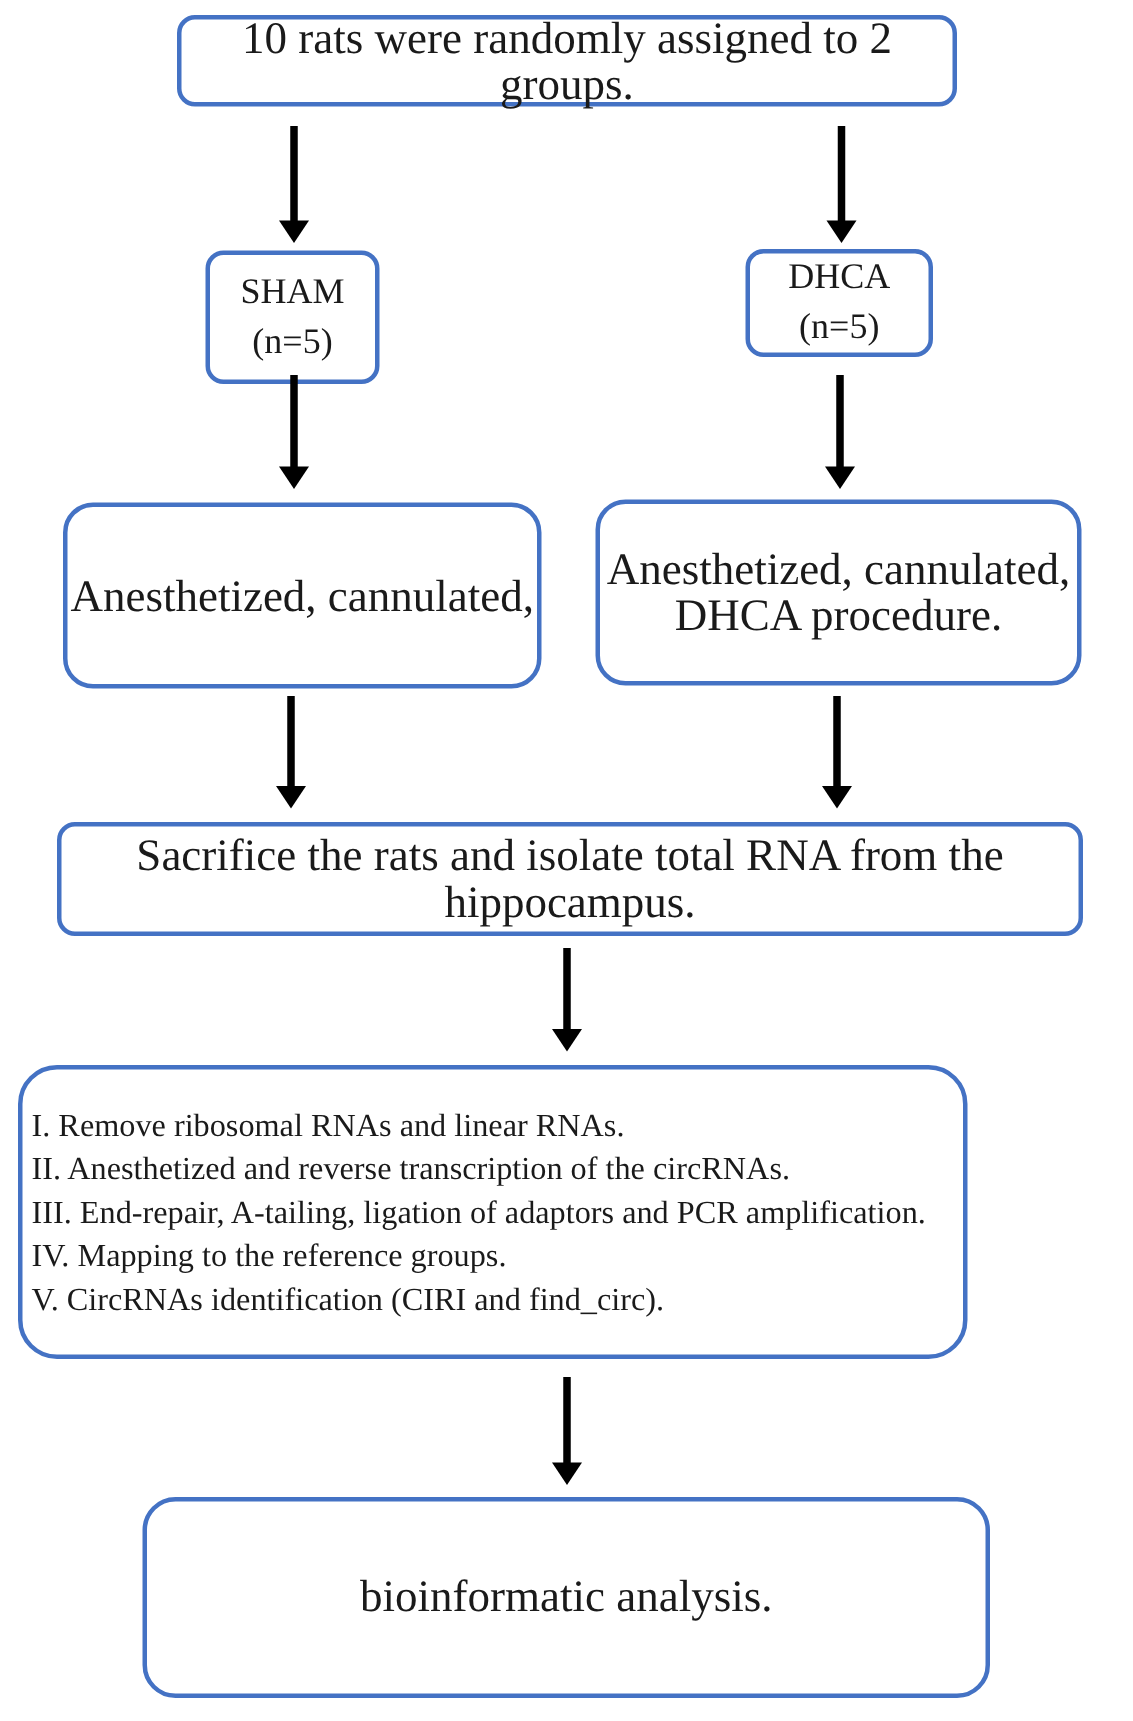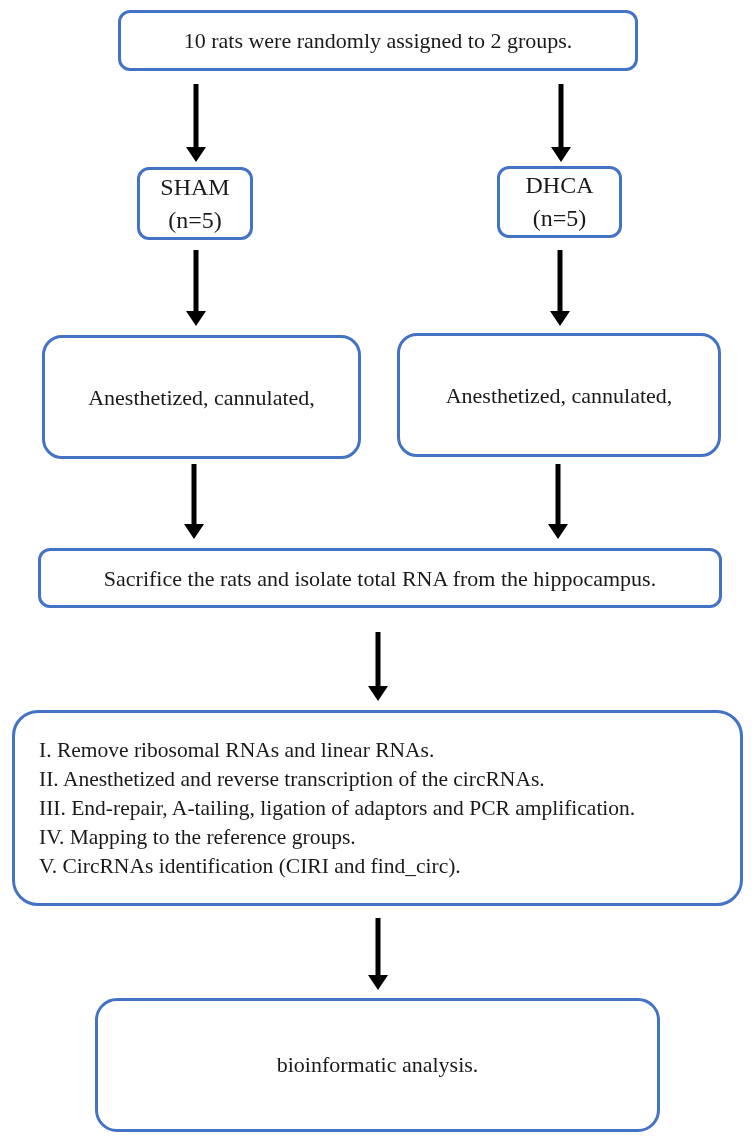--- a/index.html
+++ b/index.html
@@ -6,31 +6,31 @@
   * { margin:0; padding:0; box-sizing:border-box; }
   html,body { background:#ffffff; }
   body { font-family:"Liberation Serif","DejaVu Serif",serif; color:var(--ink); }
   .canvas {
     position:relative; width:755px; height:1147px; background:#ffffff;
     overflow:hidden;
   }
   .node {
     position:absolute; border:3px solid var(--accent); background:#ffffff;
     display:flex; flex-direction:column; align-items:center; justify-content:center;
-    text-align:center; font-size:22px; line-height:31px;
+    text-align:center; font-size:30px; line-height:31px;
   }
   .b-assignment { left:118px; top:10px;  width:520px; height:61px;  border-radius:12px; }
-  .b-sham       { left:137px; top:167px; width:116px; height:73px;  border-radius:12px; font-size:24px; line-height:33px; }
+  .b-sham       { left:137px; top:167px; width:116px; height:89px;  border-radius:12px; font-size:24px; line-height:33px; }
   .b-dhca       { left:497px; top:166px; width:125px; height:72px;  border-radius:12px; font-size:24px; line-height:33px; }
   .b-sham-proc  { left:42px;  top:335px; width:319px; height:124px; border-radius:20px; }
   .b-dhca-proc  { left:397px; top:333px; width:324px; height:124px; border-radius:20px; }
-  .b-sacrifice  { left:38px;  top:548px; width:684px; height:60px;  border-radius:12px; padding:0 4px; }
+  .b-sacrifice  { left:38px;  top:548px; width:684px; height:76px;  border-radius:12px; padding:0 4px; }
   .b-steps      {
-    left:12px; top:710px; width:731px; height:196px; border-radius:26px;
-    align-items:flex-start; text-align:left; padding:0 12px 0 24px;
+    left:12px; top:710px; width:633px; height:196px; border-radius:26px;
+    align-items:flex-start; text-align:left; padding:0 12px 0 6px;
     font-size:21.5px; line-height:29px;
   }
   .b-steps .step { white-space:nowrap; }
   .b-analysis   { left:95px;  top:998px; width:565px; height:134px; border-radius:22px; line-height:32px; }
 
   .arrow { position:absolute; width:20px; }
   .arrow .shaft {
     position:absolute; left:50%; transform:translateX(-50%);
     top:0; bottom:13px; width:5px; background:var(--arrow);
   }
@@ -83,20 +83,21 @@
   <div class="arrow a4">
     <div class="shaft"></div>
     <div class="head"></div>
   </div>
 
   <div class="node b-sham-proc">
     <div>Anesthetized, cannulated,</div>
   </div>
   <div class="node b-dhca-proc">
     <div>Anesthetized, cannulated,</div>
+    <div>DHCA procedure.</div>
   </div>
 
   <div class="arrow a5">
     <div class="shaft"></div>
     <div class="head"></div>
   </div>
   <div class="arrow a6">
     <div class="shaft"></div>
     <div class="head"></div>
   </div>

